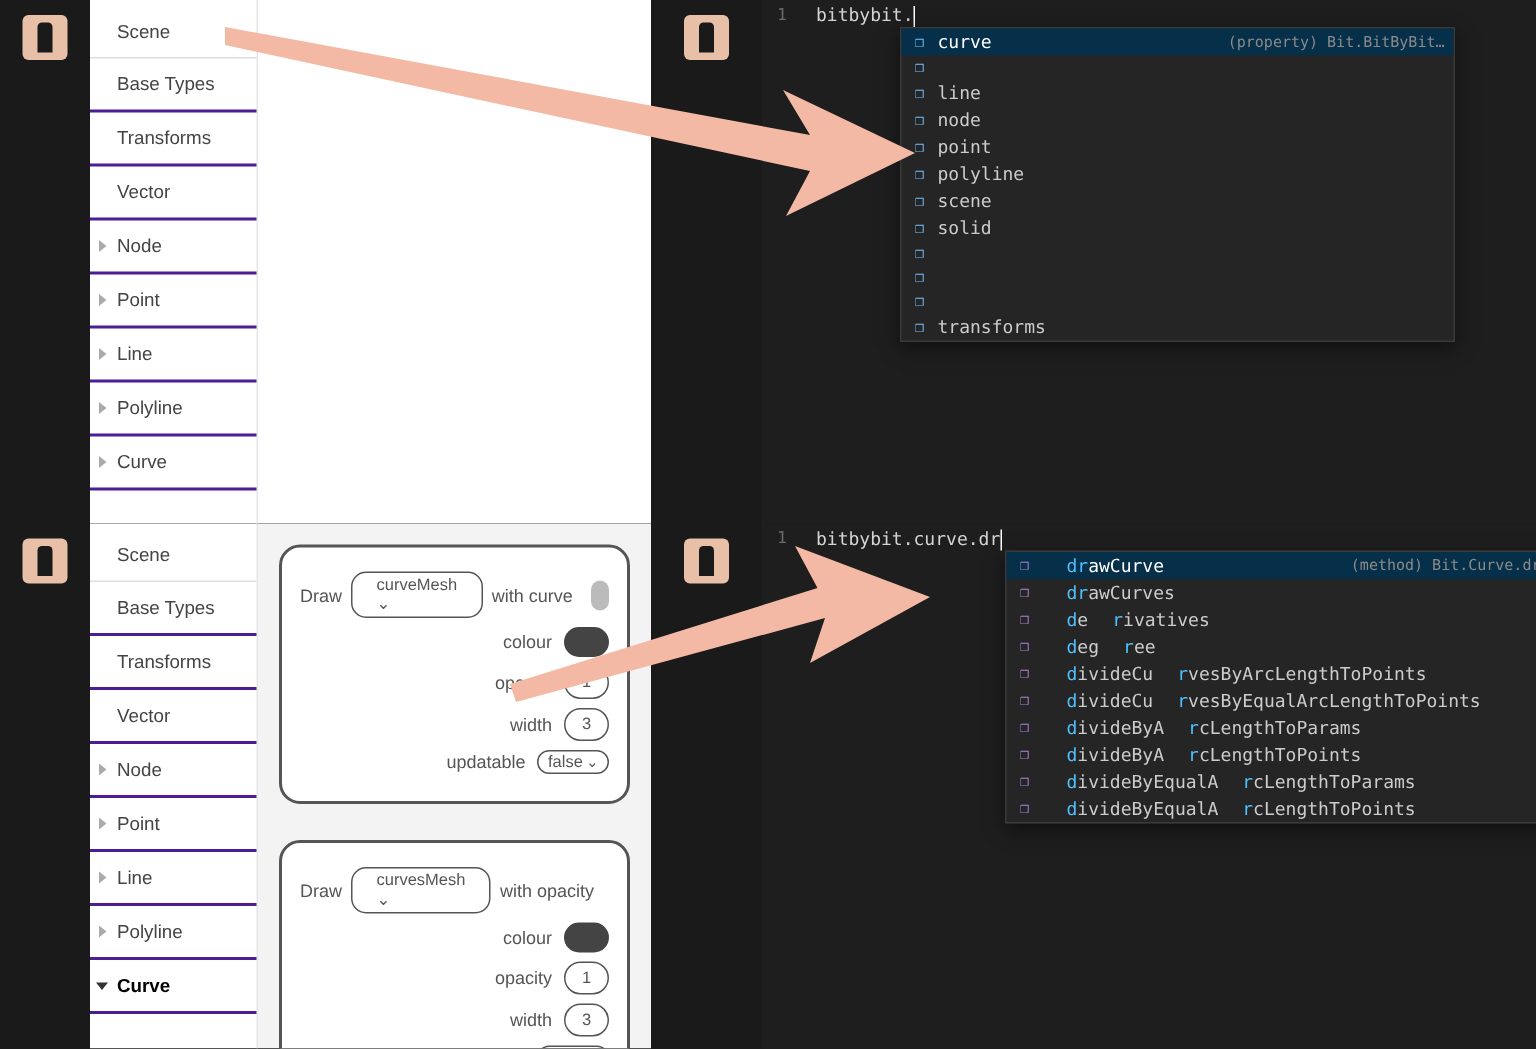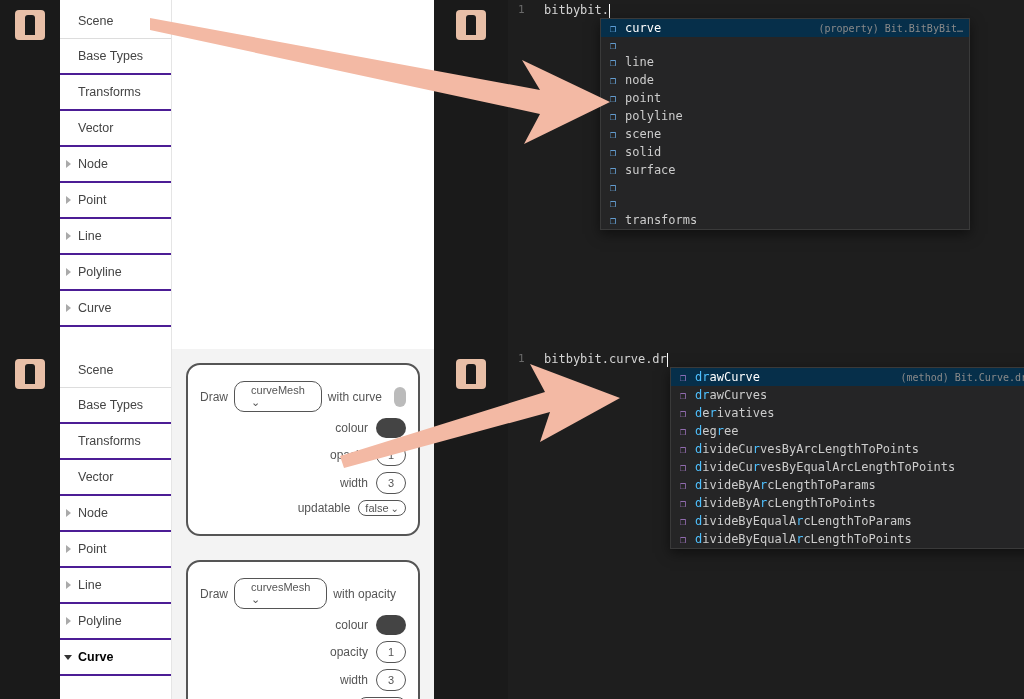--- a/index.html
+++ b/index.html
@@ -169,21 +169,21 @@
   }
   .ac-row.sel { background:#062f4a; color:#fff; }
   .ac-ico {
     width:12px; height:12px;
     display:inline-flex; align-items:center; justify-content:center;
     color:#75beff;
     font-size:10px;
   }
   .ac-ico.method { color:#b180d7; }
   .ac-label { flex:1; white-space:nowrap; }
-  .ac-label .hl { color:#4fc1ff; }
+  .ac-label .hl { color:#4fc1ff;margin-left:16px; }
   .ac-hint {
     color:#8a8a8a;
     font-size:10px;
     white-space:nowrap;
     padding-left:20px;
   }
 
   
   .arrow {
     position:absolute;
@@ -320,21 +320,20 @@
         <div class="ac-row">
           <span class="ac-ico">❒</span>
       <span class="ac-label">scene</span>
         </div>
         <div class="ac-row">
           <span class="ac-ico">❒</span>
       <span class="ac-label">solid</span>
         </div>
         <div class="ac-row">
           <span class="ac-ico">❒</span>
-      <span class="ac-label">surface</span>
         </div>
         <div class="ac-row">
           <span class="ac-ico">❒</span>
         </div>
         <div class="ac-row">
           <span class="ac-ico">❒</span>
         </div>
         <div class="ac-row">
           <span class="ac-ico">❒</span>
       <span class="ac-label">transforms</span>

